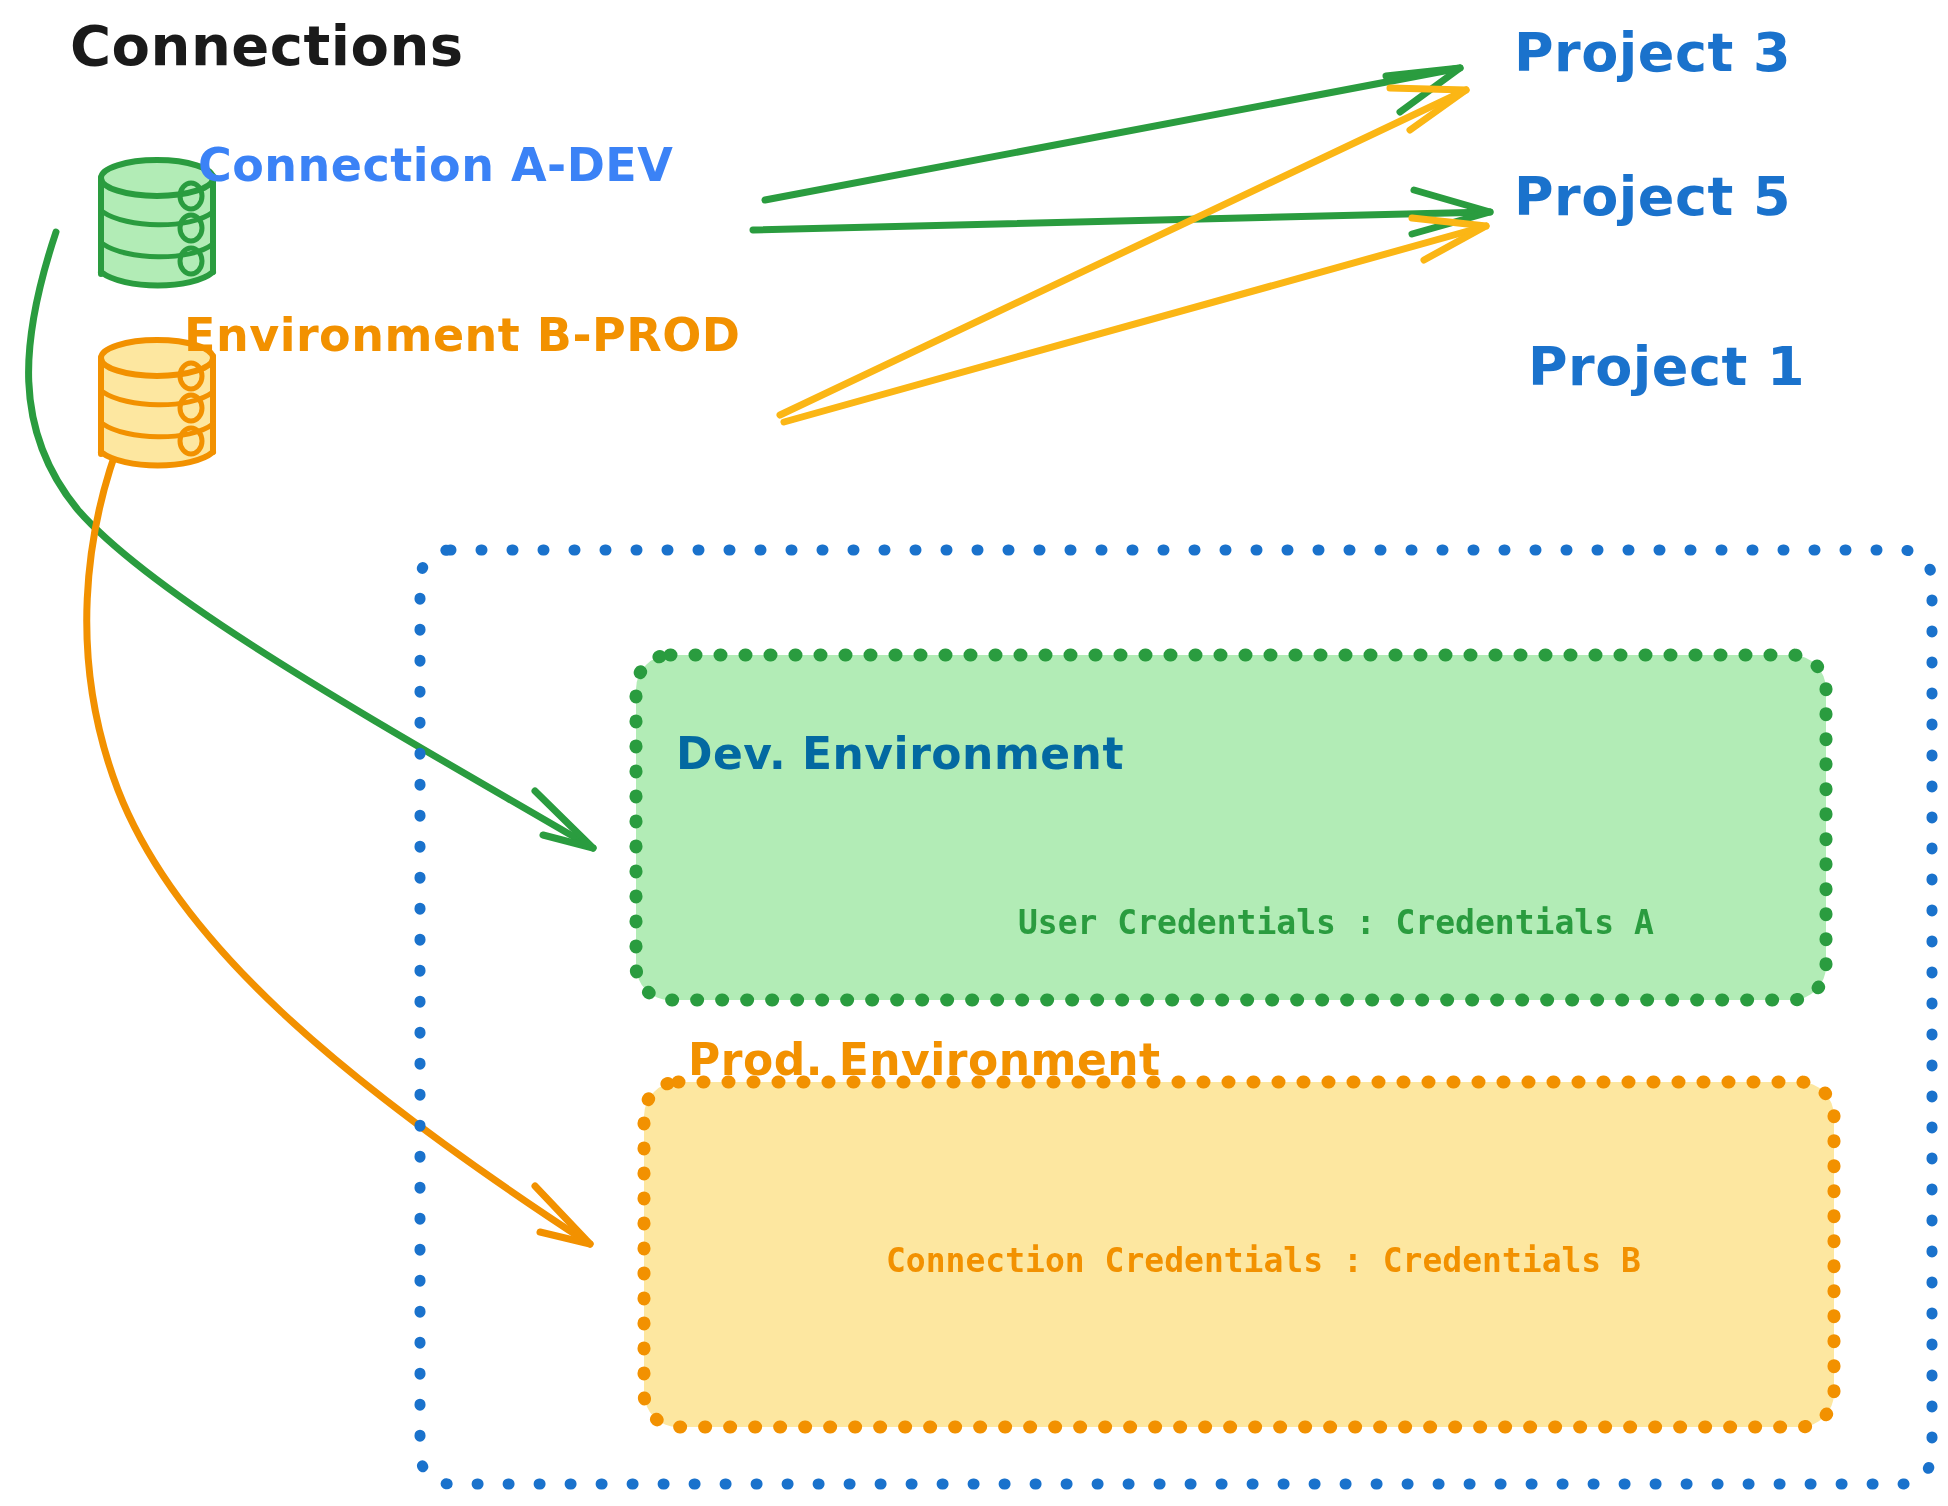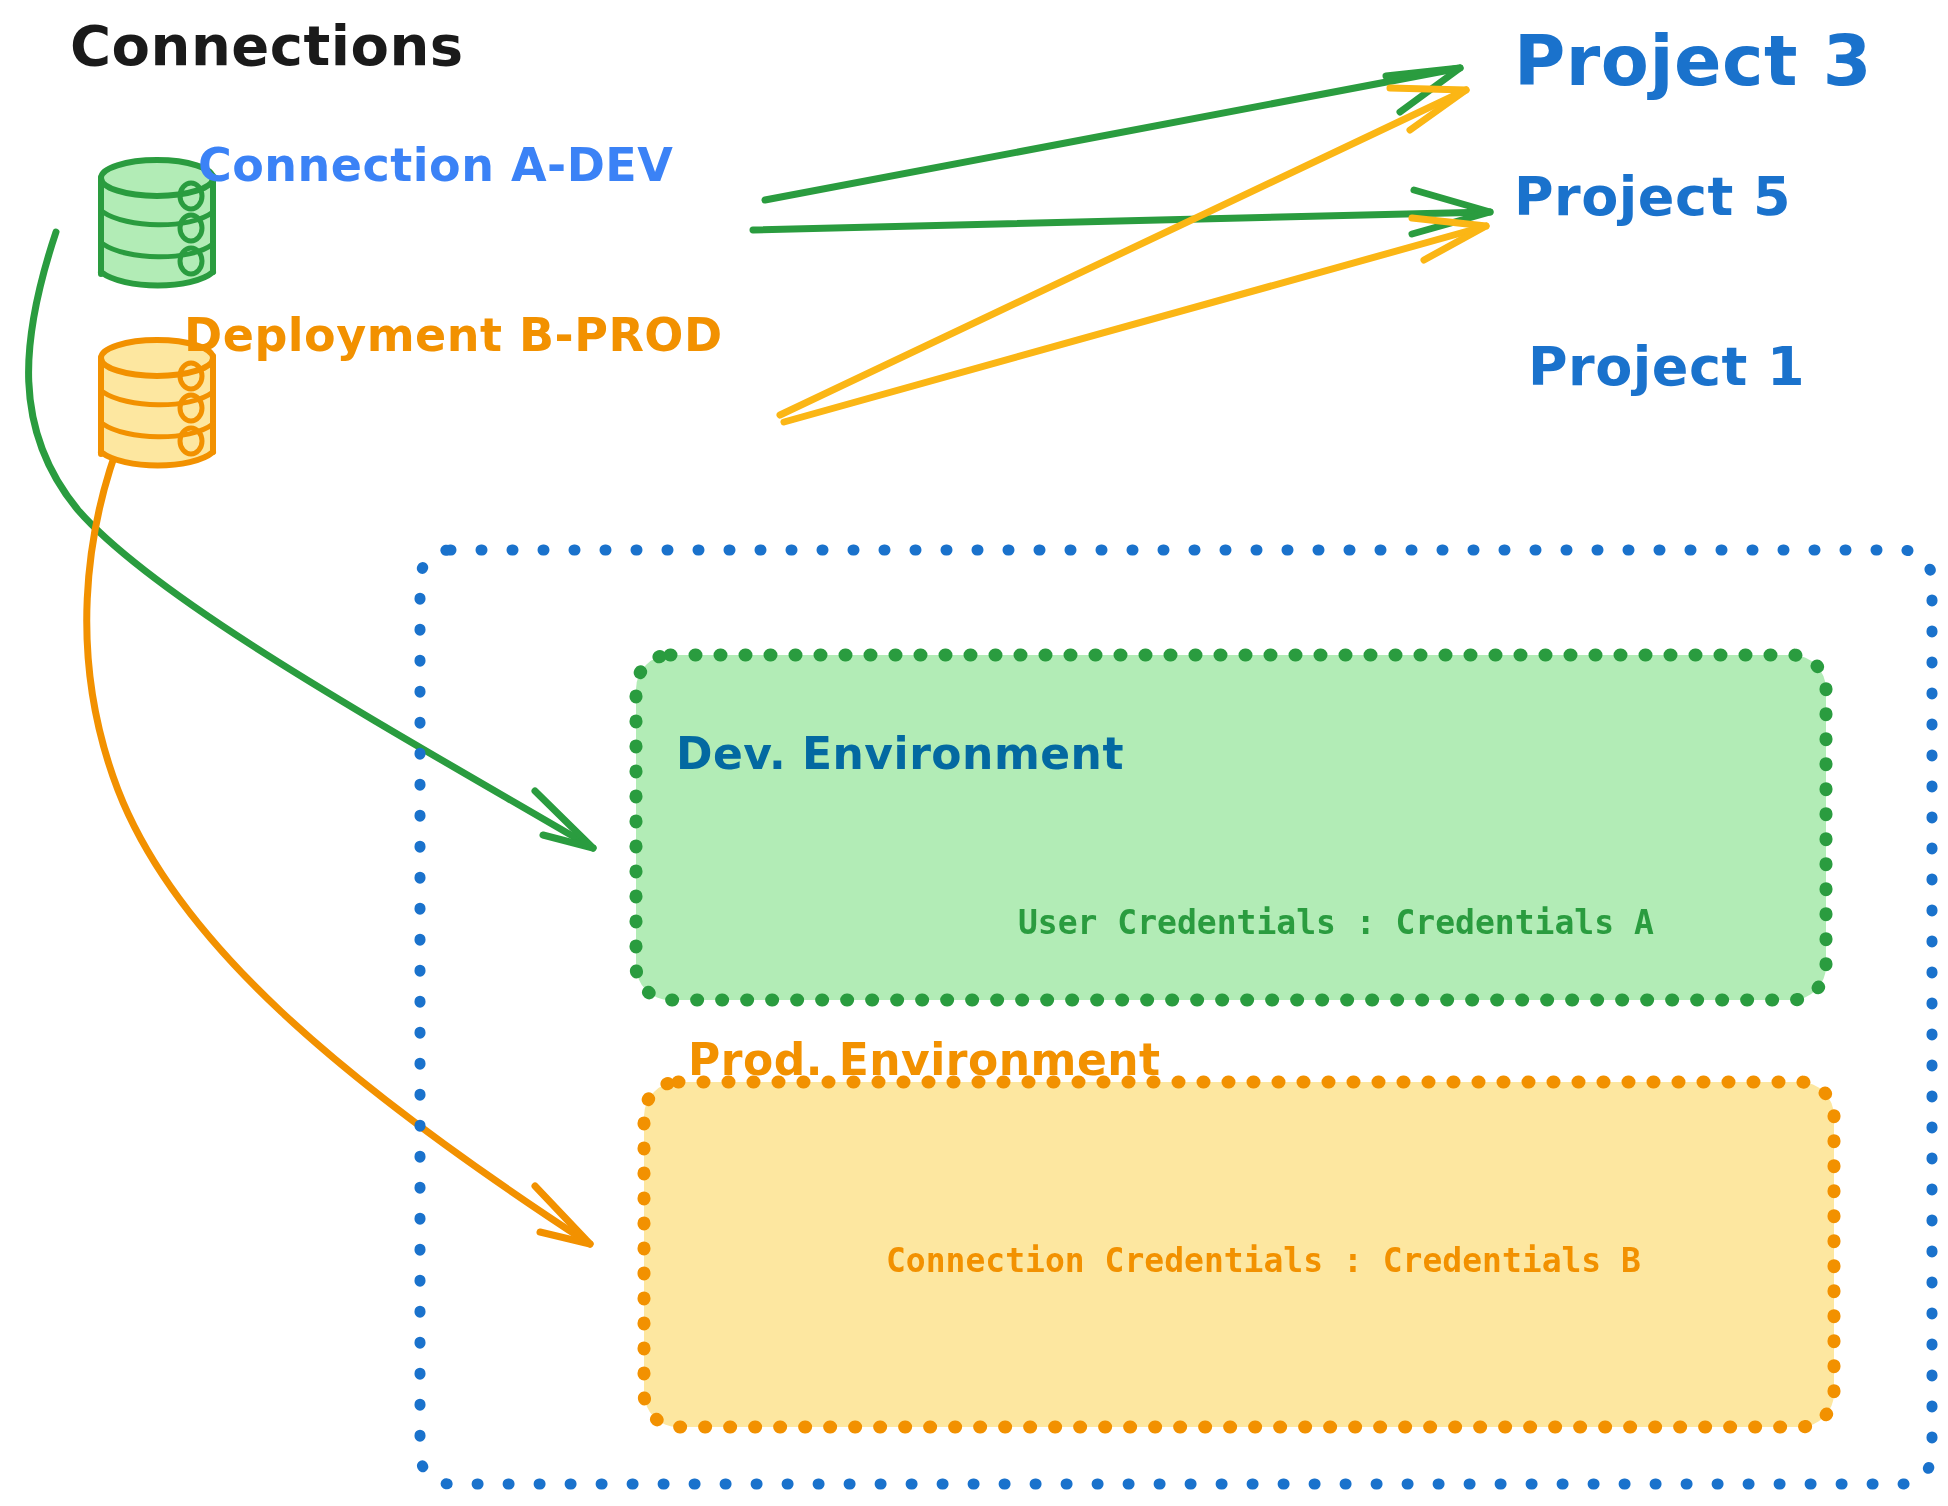--- a/index.html
+++ b/index.html
@@ -52,21 +52,21 @@
   }
   #label-conn-b {
     left: 176px;
     top: 312px;
     font-size: 46px;
     color: #f29100;
   }
   #label-project-3 {
     left: 1506px;
     top: 26px;
-    font-size: 70px;
+    font-size: 54px;
     color: #1a72cc;
   }
   #label-project-2 {
     left: 1506px;
     top: 170px;
     font-size: 54px;
     color: #1a72cc;
   }
   #label-project-1 {
     left: 1520px;
@@ -172,21 +172,21 @@
 
     <rect x="628" y="655" width="1190" height="345" rx="34" ry="34" fill="#b2ecb6" stroke="#2a9c3f" stroke-width="13" stroke-linecap="round" stroke-dasharray="1 24"></rect>
 
     <rect x="636" y="1082" width="1190" height="345" rx="34" ry="34" fill="#fde7a0" stroke="#f29100" stroke-width="13" stroke-linecap="round" stroke-dasharray="1 24"></rect>
   </svg>
 
   <div class="txt hand" id="title-connections">Connections</div>
 
   <div class="txt hand" id="label-conn-a">Connection A-DEV</div>
 
-  <div class="txt hand" id="label-conn-b">Deployment B-PROD</div>
+  <div class="txt hand" id="label-conn-b">Environment B-PROD</div>
 
   <div class="txt hand" id="label-project-3">Project 3</div>
 
   <div class="txt hand" id="label-project-2">Project 5</div>
 
   <div class="txt hand" id="label-project-1">Project 1</div>
 
   <div class="txt hand" id="label-dev-env">Dev. Environment</div>
 
   <div class="txt mono" id="label-dev-creds">User Credentials : Credentials A</div>

